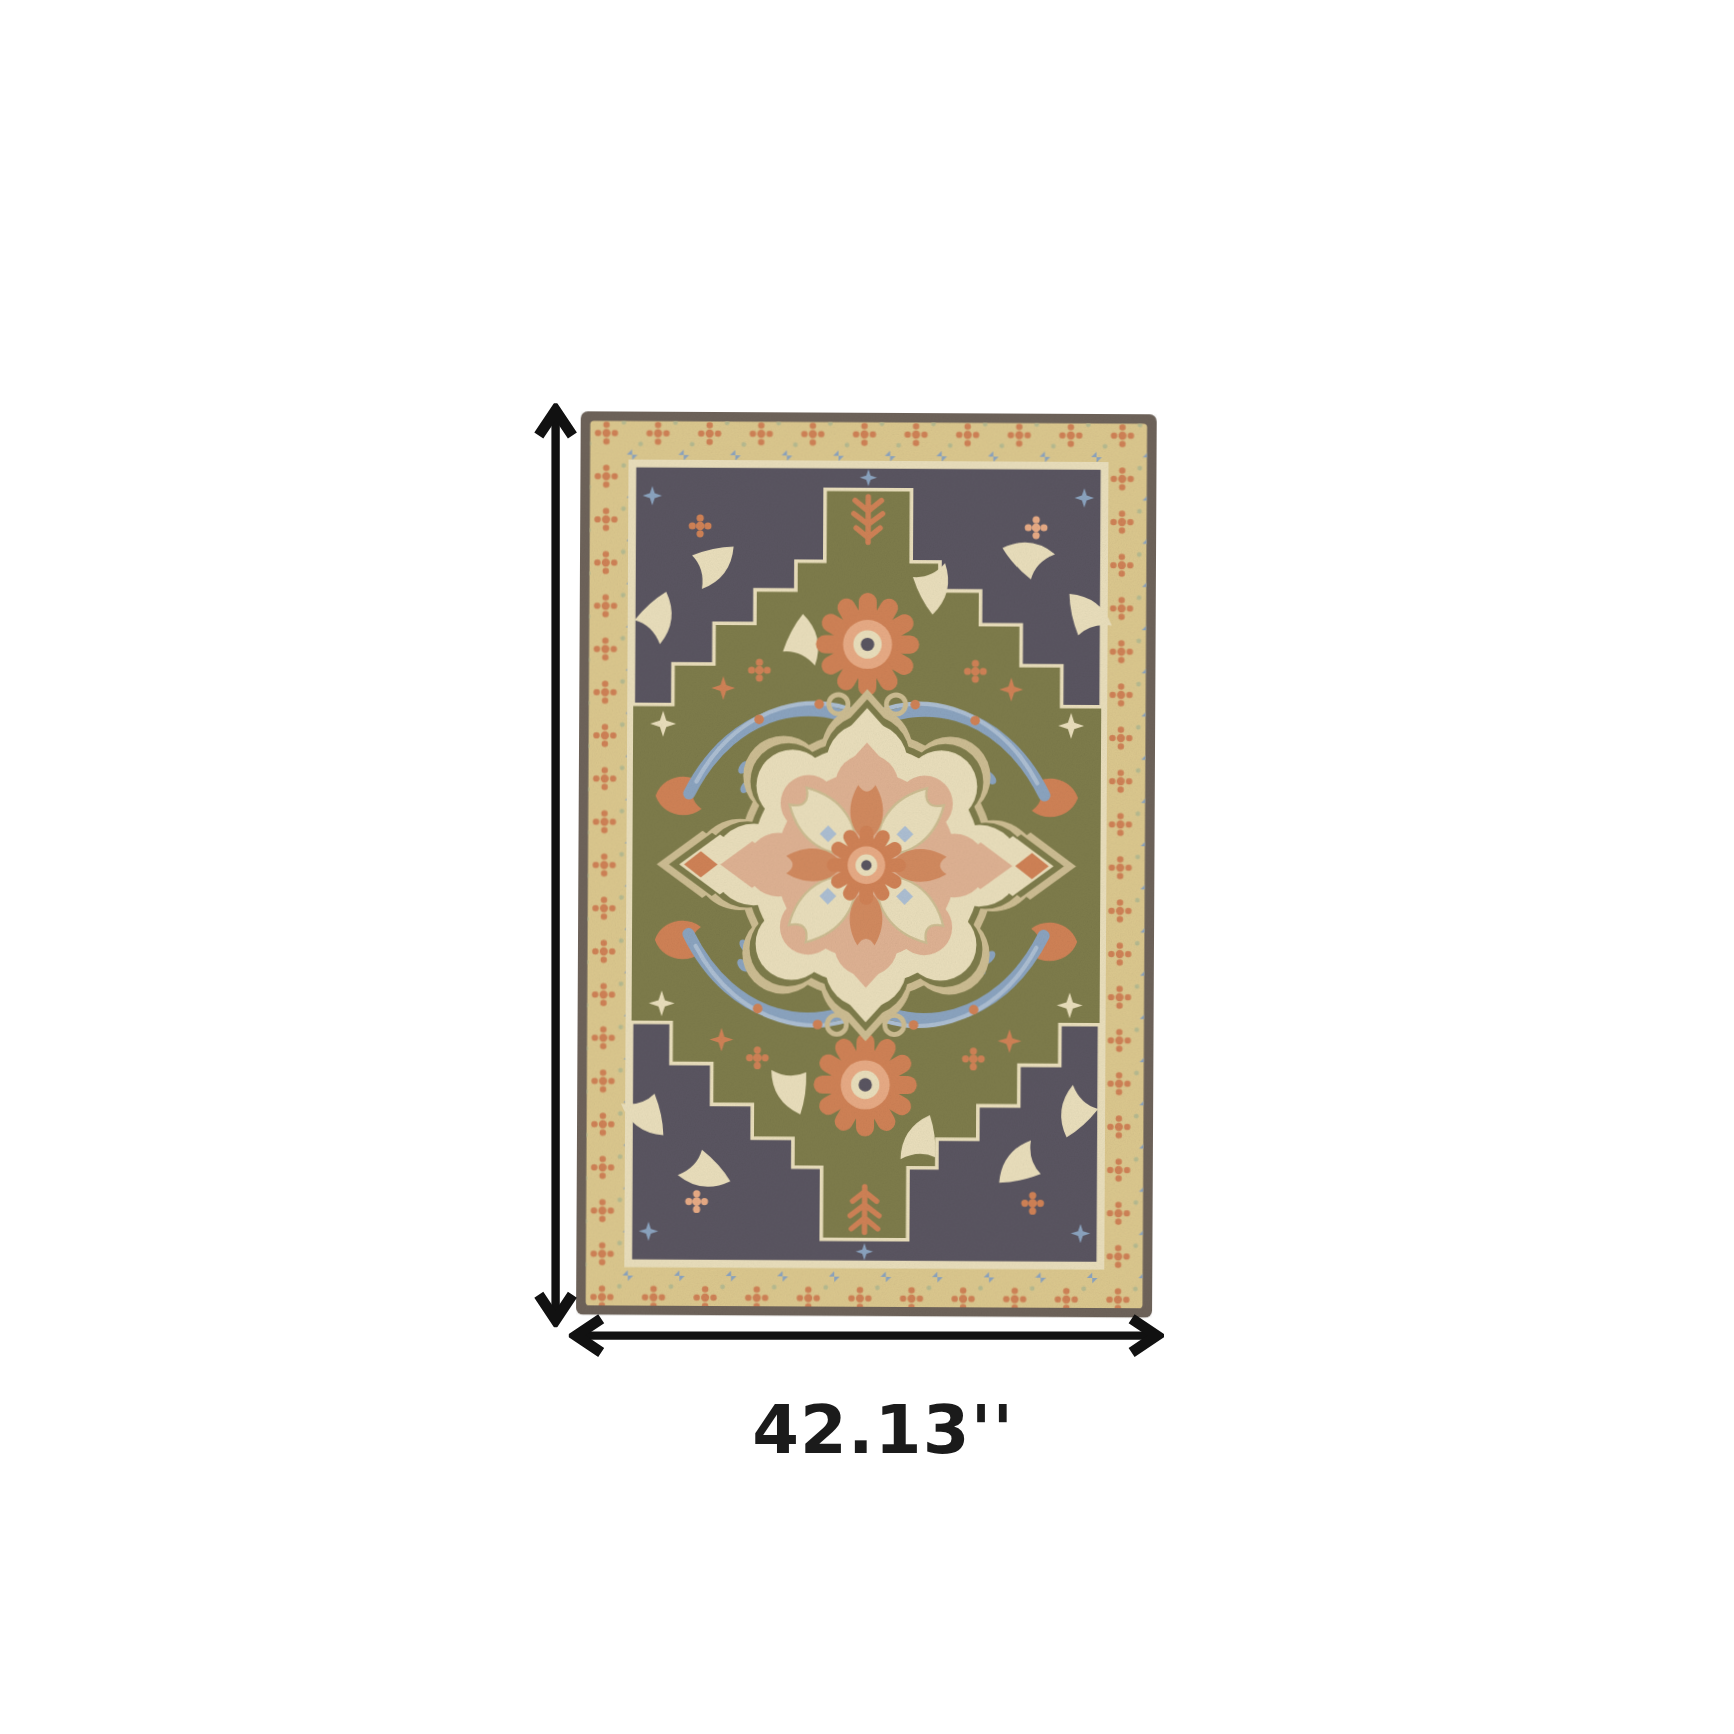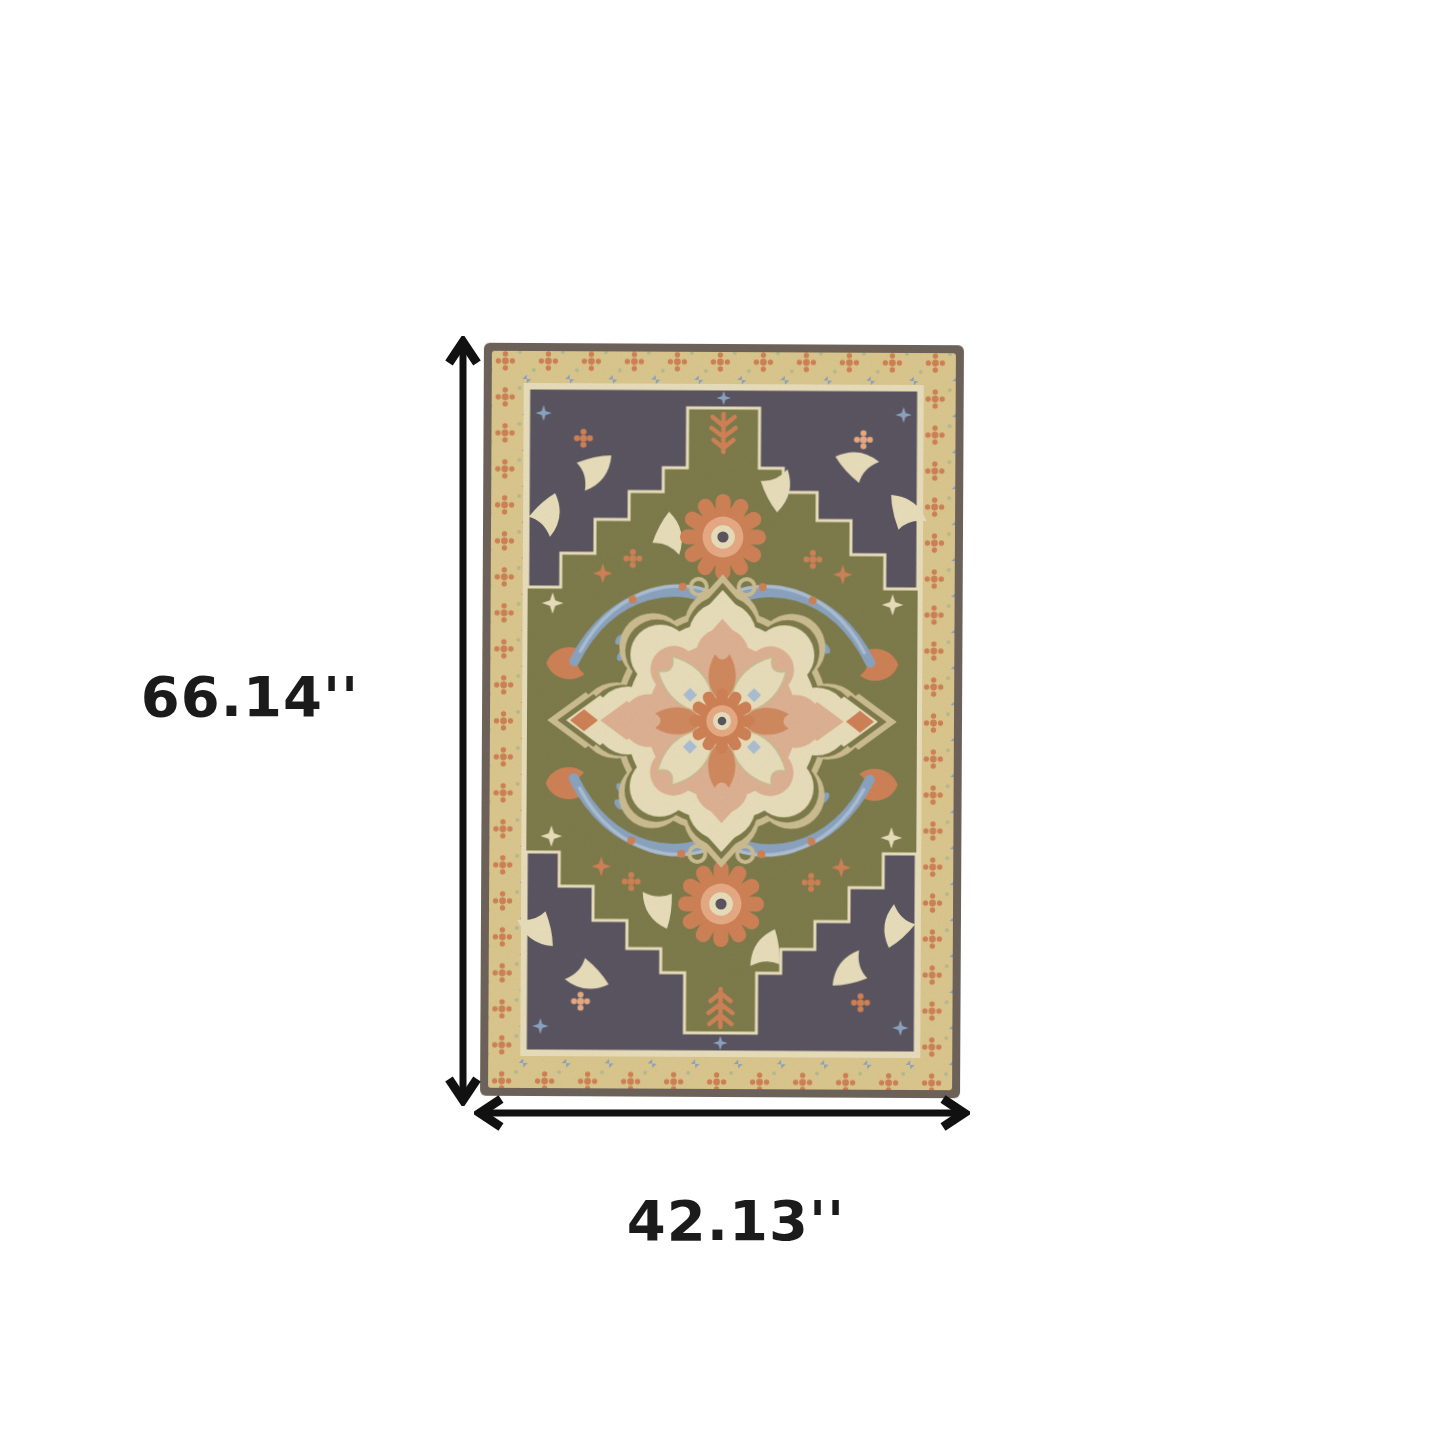--- a/index.html
+++ b/index.html
@@ -44,21 +44,21 @@
   .arrow-h{position:absolute;left:474px;top:1095px;width:496px;height:36px;}
   .arrow-stroke{stroke:var(--arrow,#111);fill:none;}
 
   
   .dim-label{
     position:absolute;width:280px;line-height:70px;text-align:center;
     font-size:56px;font-weight:700;letter-spacing:1px;color:var(--label-text,#1b1b1b);
     white-space:nowrap;
   }
   .dim-height{left:110px;top:662px;}
-  .dim-width{left:596px;top:1158px;margin-top:28px;}
+  .dim-width{left:596px;top:1158px;}
 </style>
 </head>
 <body>
 
 <div class="stage">
 
   <figure class="rug">
     <svg viewBox="0 0 480 753" xmlns="http://www.w3.org/2000/svg">
       <defs>
         <filter id="grain" x="0%" y="0%" width="100%" height="100%">
@@ -272,16 +272,15 @@
     </svg>
   </div>
   <div class="arrow-h">
     <svg viewBox="0 0 496 36" xmlns="http://www.w3.org/2000/svg">
       <line class="arrow-stroke" x1="12" y1="18" x2="484" y2="18" stroke-width="7"></line>
       <path class="arrow-stroke" d="M27 4 L6 18 L27 32" stroke-width="9"></path>
       <path class="arrow-stroke" d="M469 4 L490 18 L469 32" stroke-width="9"></path>
     </svg>
   </div>
 
-  <div class="dim-label dim-height">66.14''</div>
   <div class="dim-label dim-width">42.13''</div>
 
 </div>
 
 </body></html>

